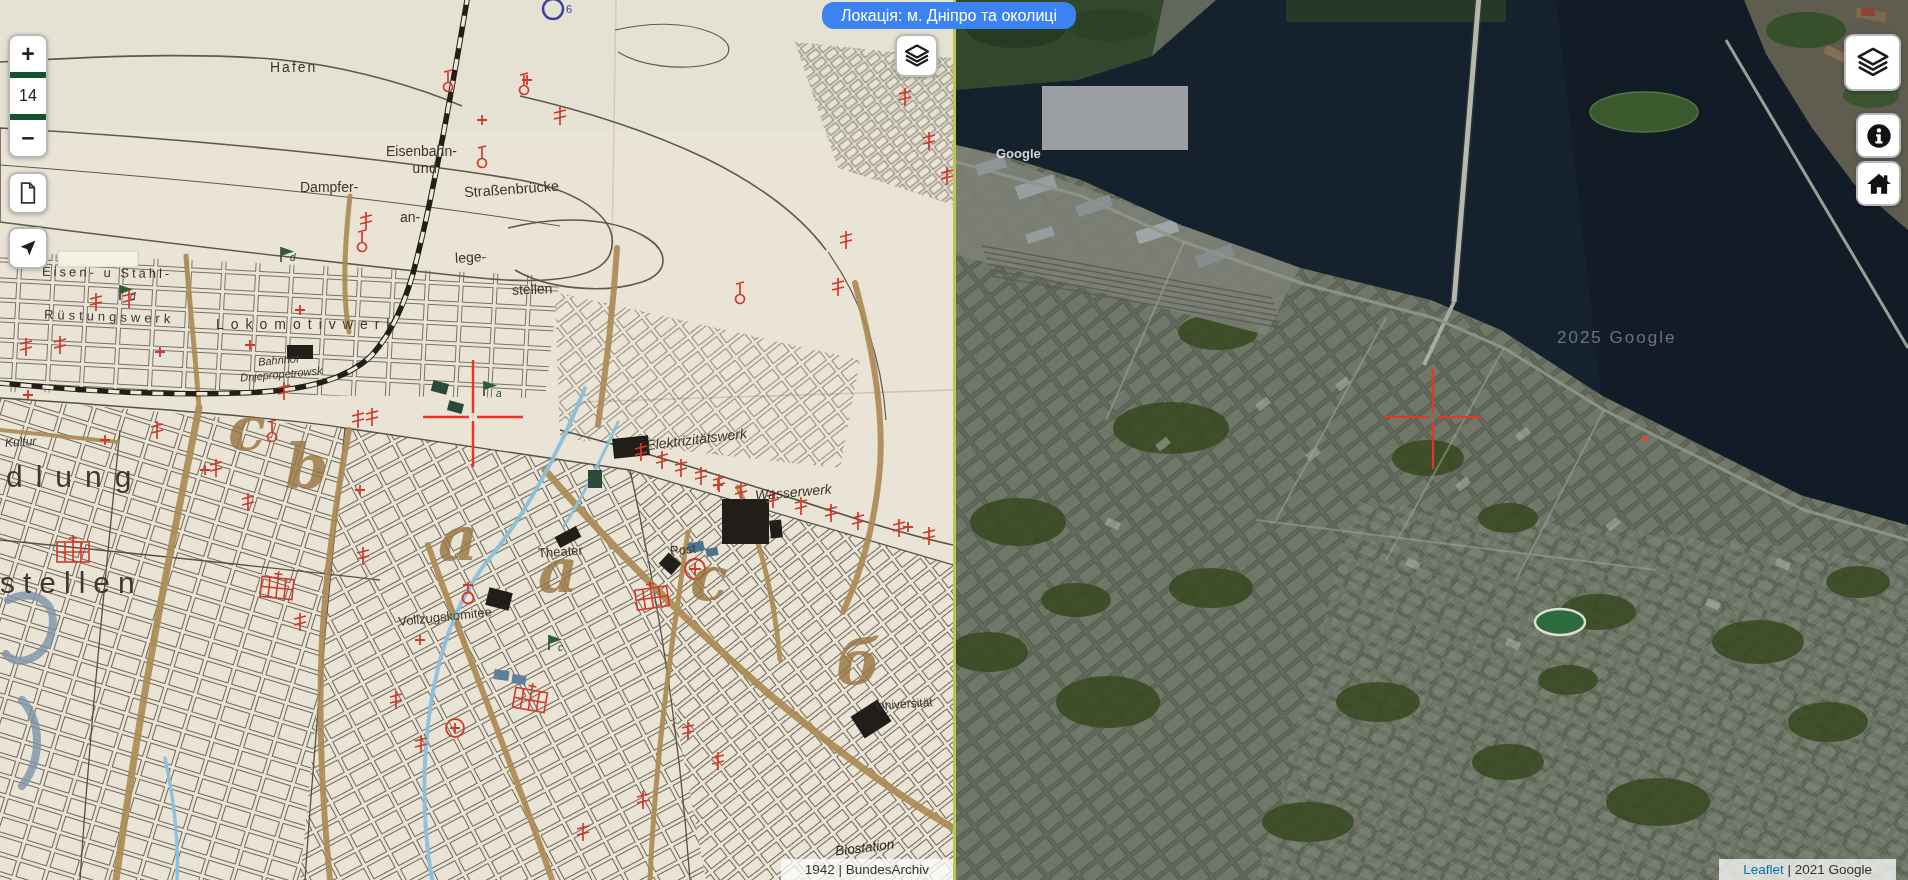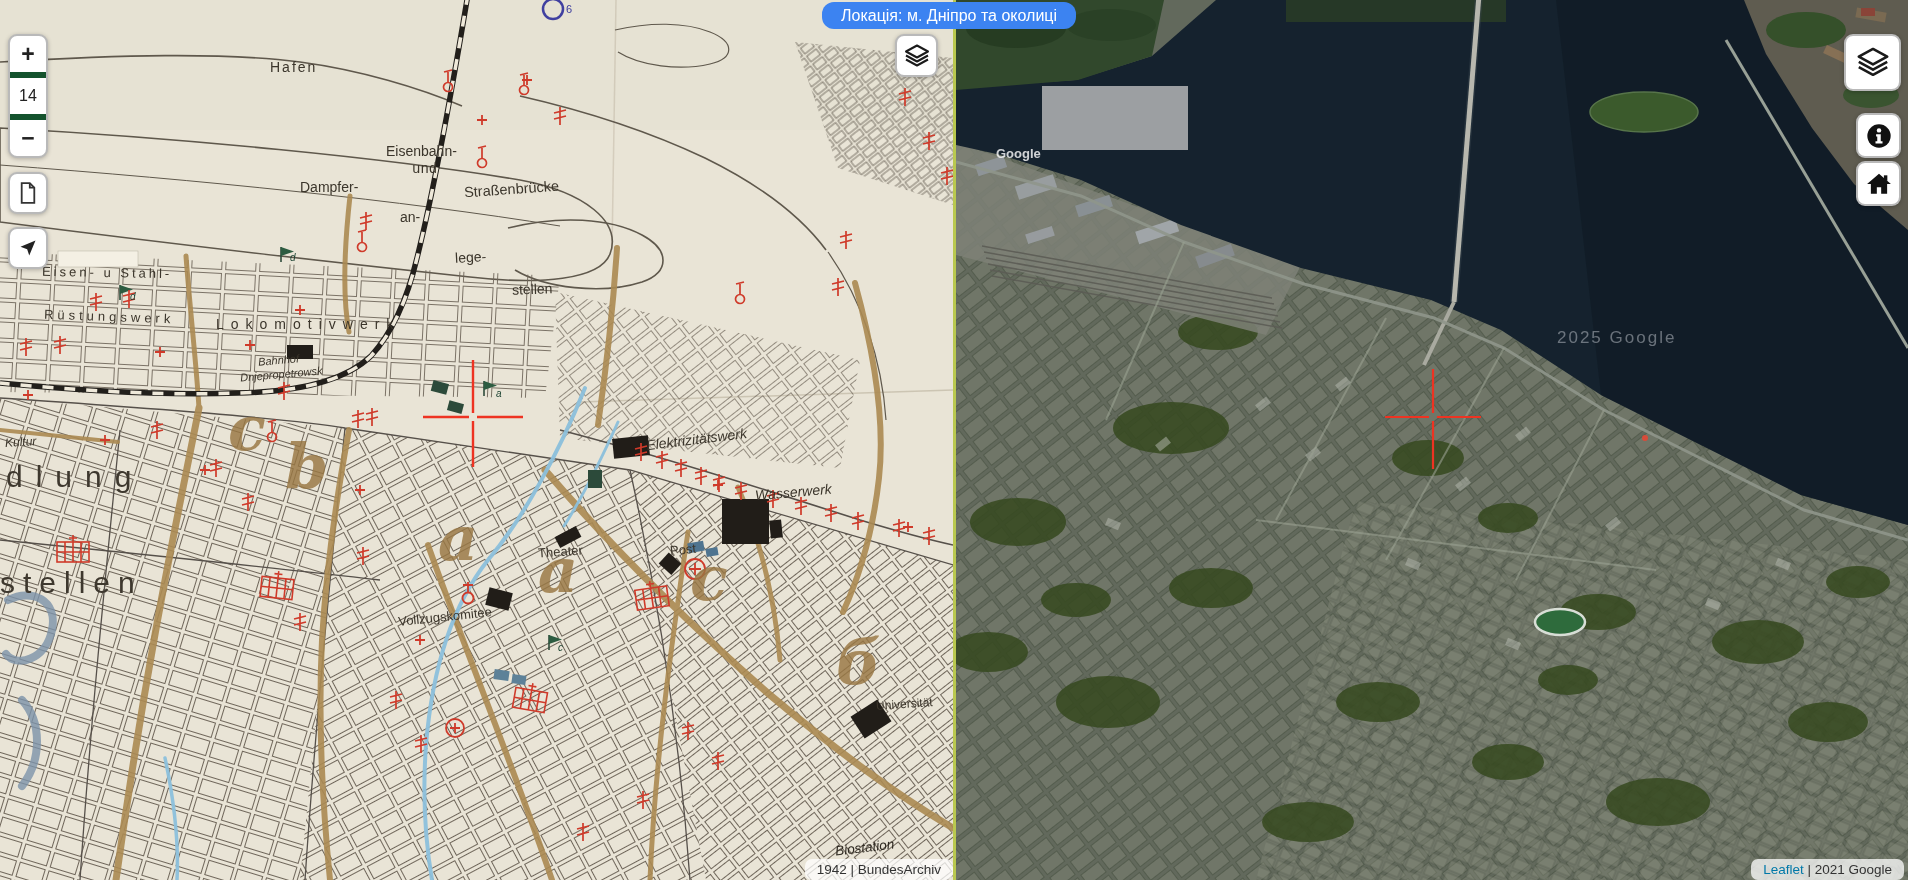--- a/index.html
+++ b/index.html
@@ -56,23 +56,23 @@
   #doc-btn{left:8px;top:172px;width:40px;height:42px;}
   #locate-btn{left:8px;top:227px;width:40px;height:42px;}
   #layers-left{left:895px;top:34px;width:43px;height:43px;}
   #layers-right{left:1844px;top:34px;width:57px;height:57px;}
   #info-btn{left:1856px;top:113px;width:45px;height:45px;}
   #home-btn{left:1856px;top:161px;width:45px;height:45px;}
   .ctl svg{position:static;}
 
   #banner{position:absolute;left:822px;top:2px;height:27px;padding:0 19px;background:#3c83f1;border-radius:12px;color:#fff;font-size:16px;display:flex;align-items:center;z-index:50;white-space:nowrap;}
 
-  .attr{position:absolute;bottom:0;height:21px;background:rgba(255,255,255,0.75);font-size:13.5px;color:#333;display:flex;align-items:center;padding:0 12px;z-index:45;white-space:pre;border-radius:7px;}
+  .attr{position:absolute;bottom:0;height:21px;background:rgba(255,255,255,0.75);font-size:13.5px;color:#333;display:flex;align-items:center;padding:0 24px;z-index:45;white-space:pre;}
   #attr-left{right:955px;}
-  #attr-right{right:4px;margin-left:38px;}
+  #attr-right{right:12px;margin-left:38px;}
   #leaflet-link{color:#0078a8;cursor:pointer;}
 </style>
 </head>
 <body>
 
 <div id="app">
 
   <div class="pane" id="pane-left">
     <svg width="953" height="880" viewBox="0 0 953 880">
       <defs>

